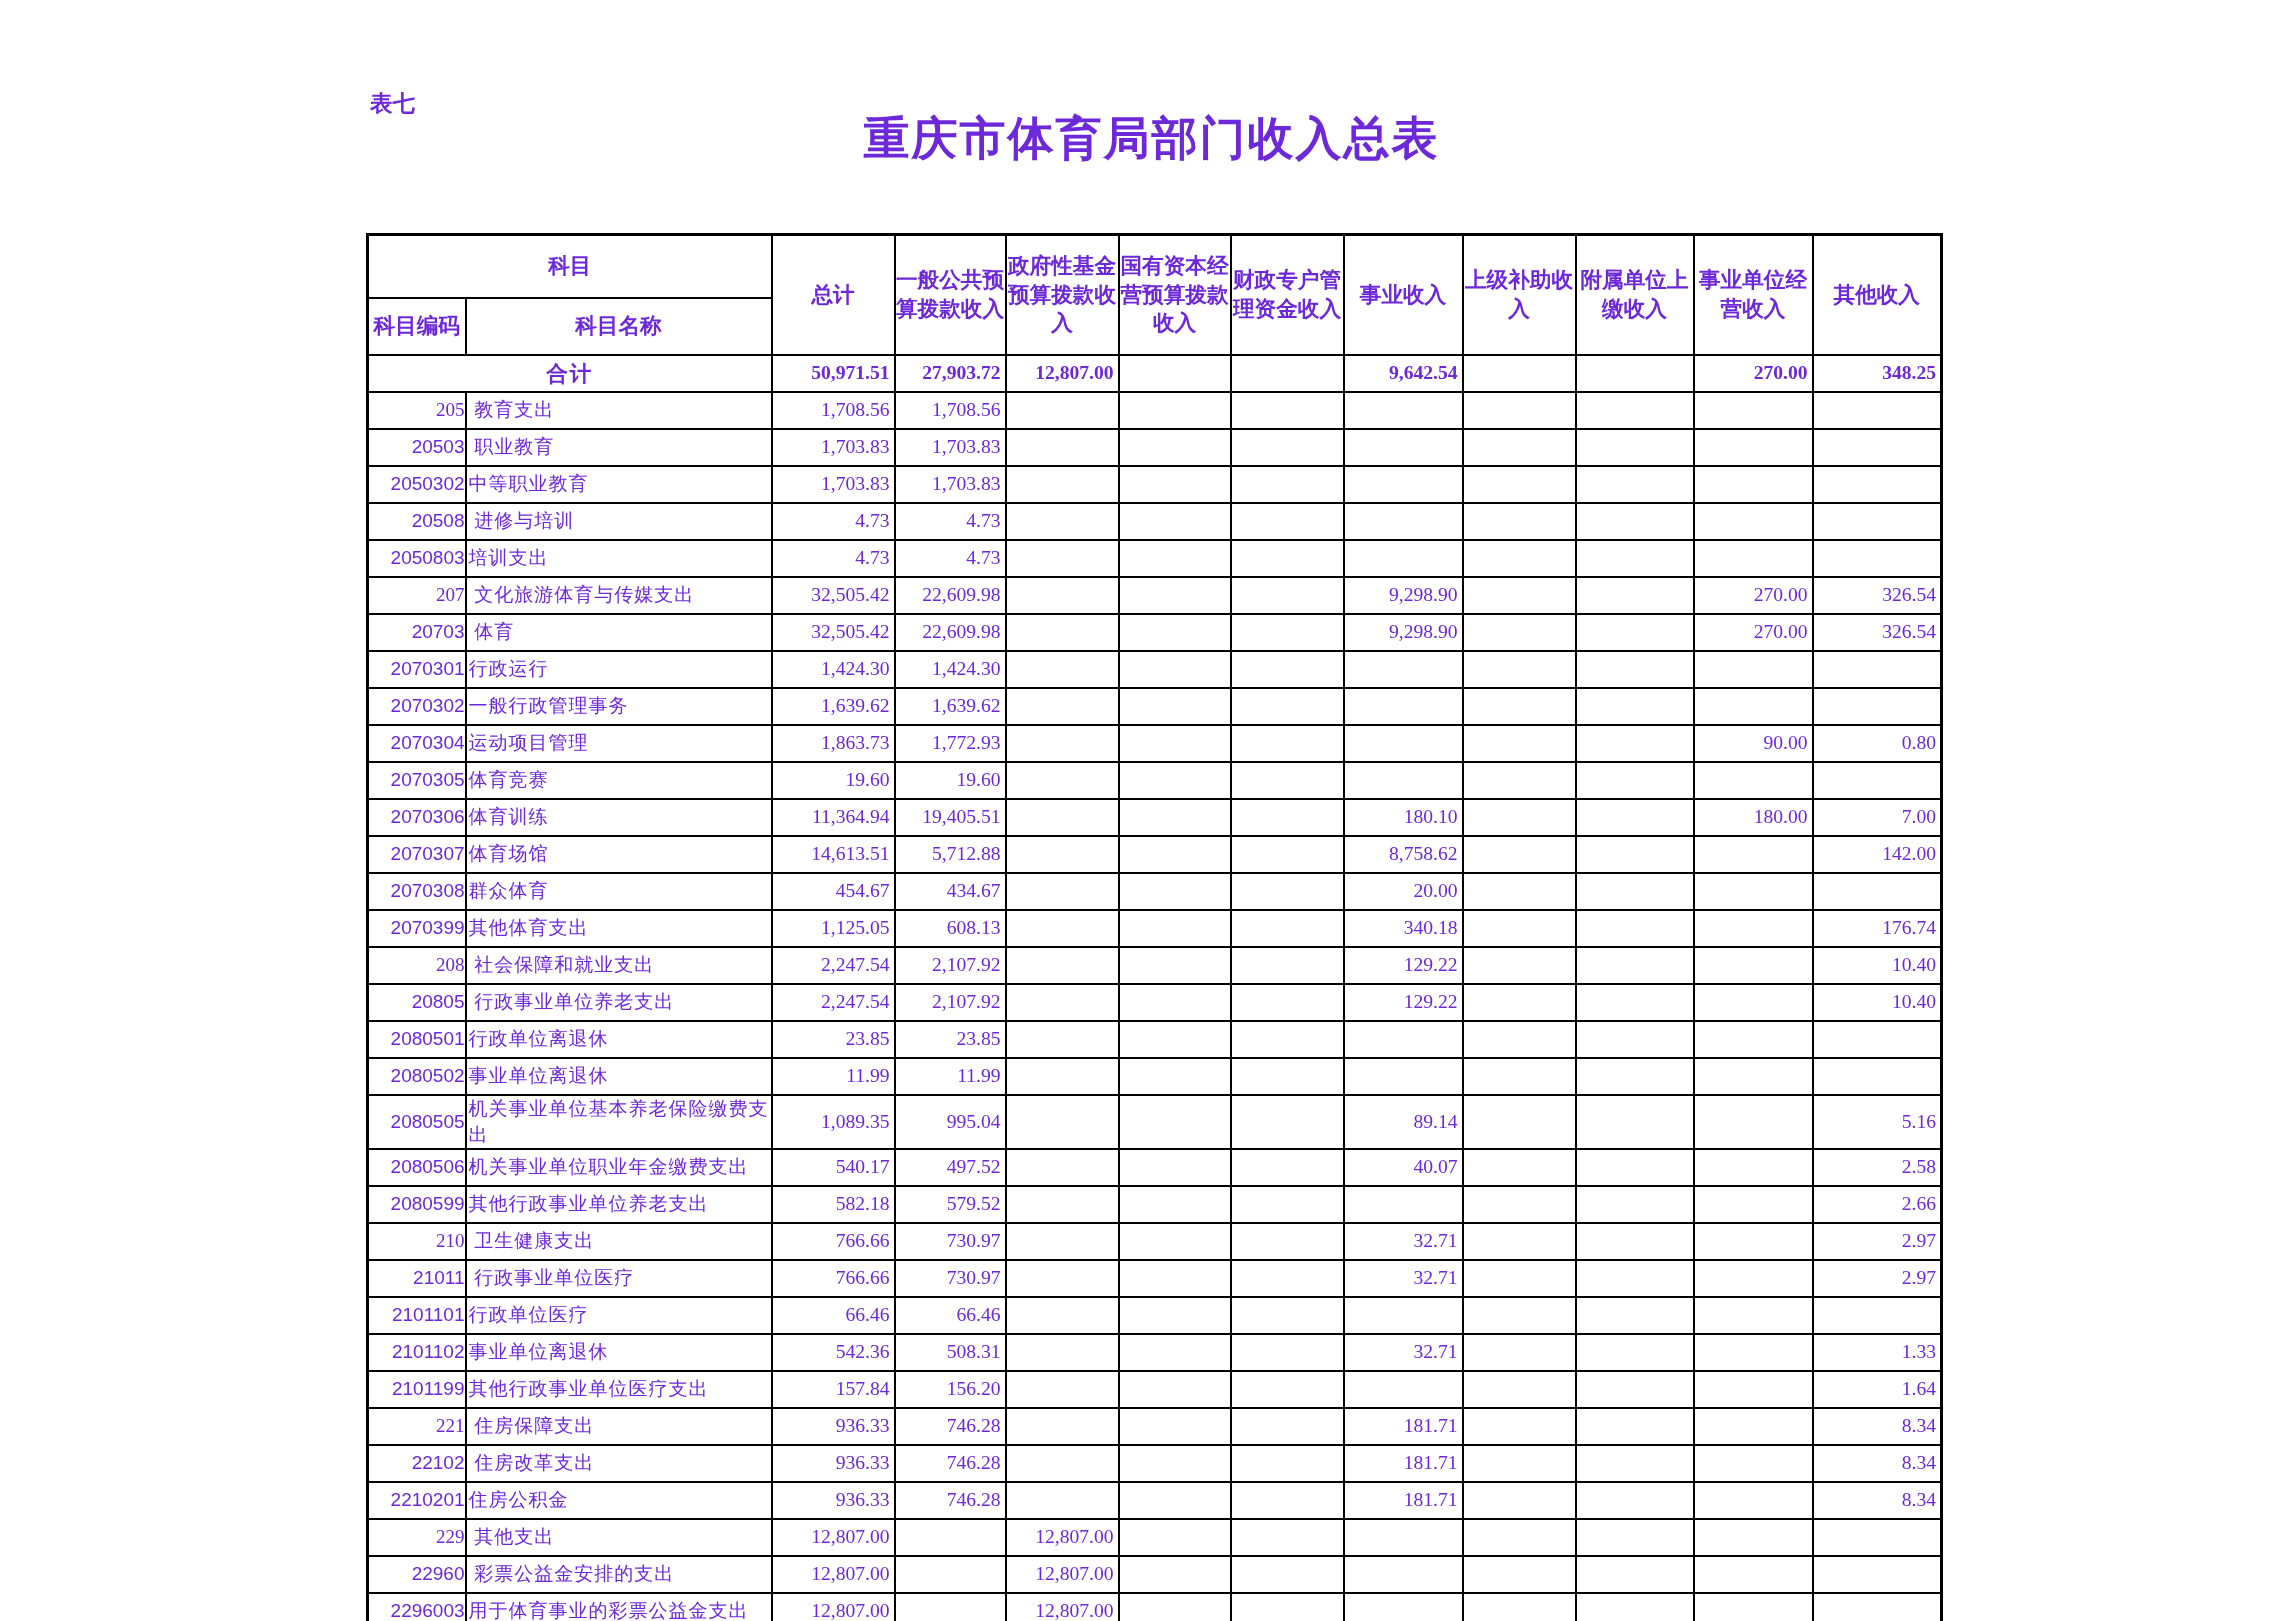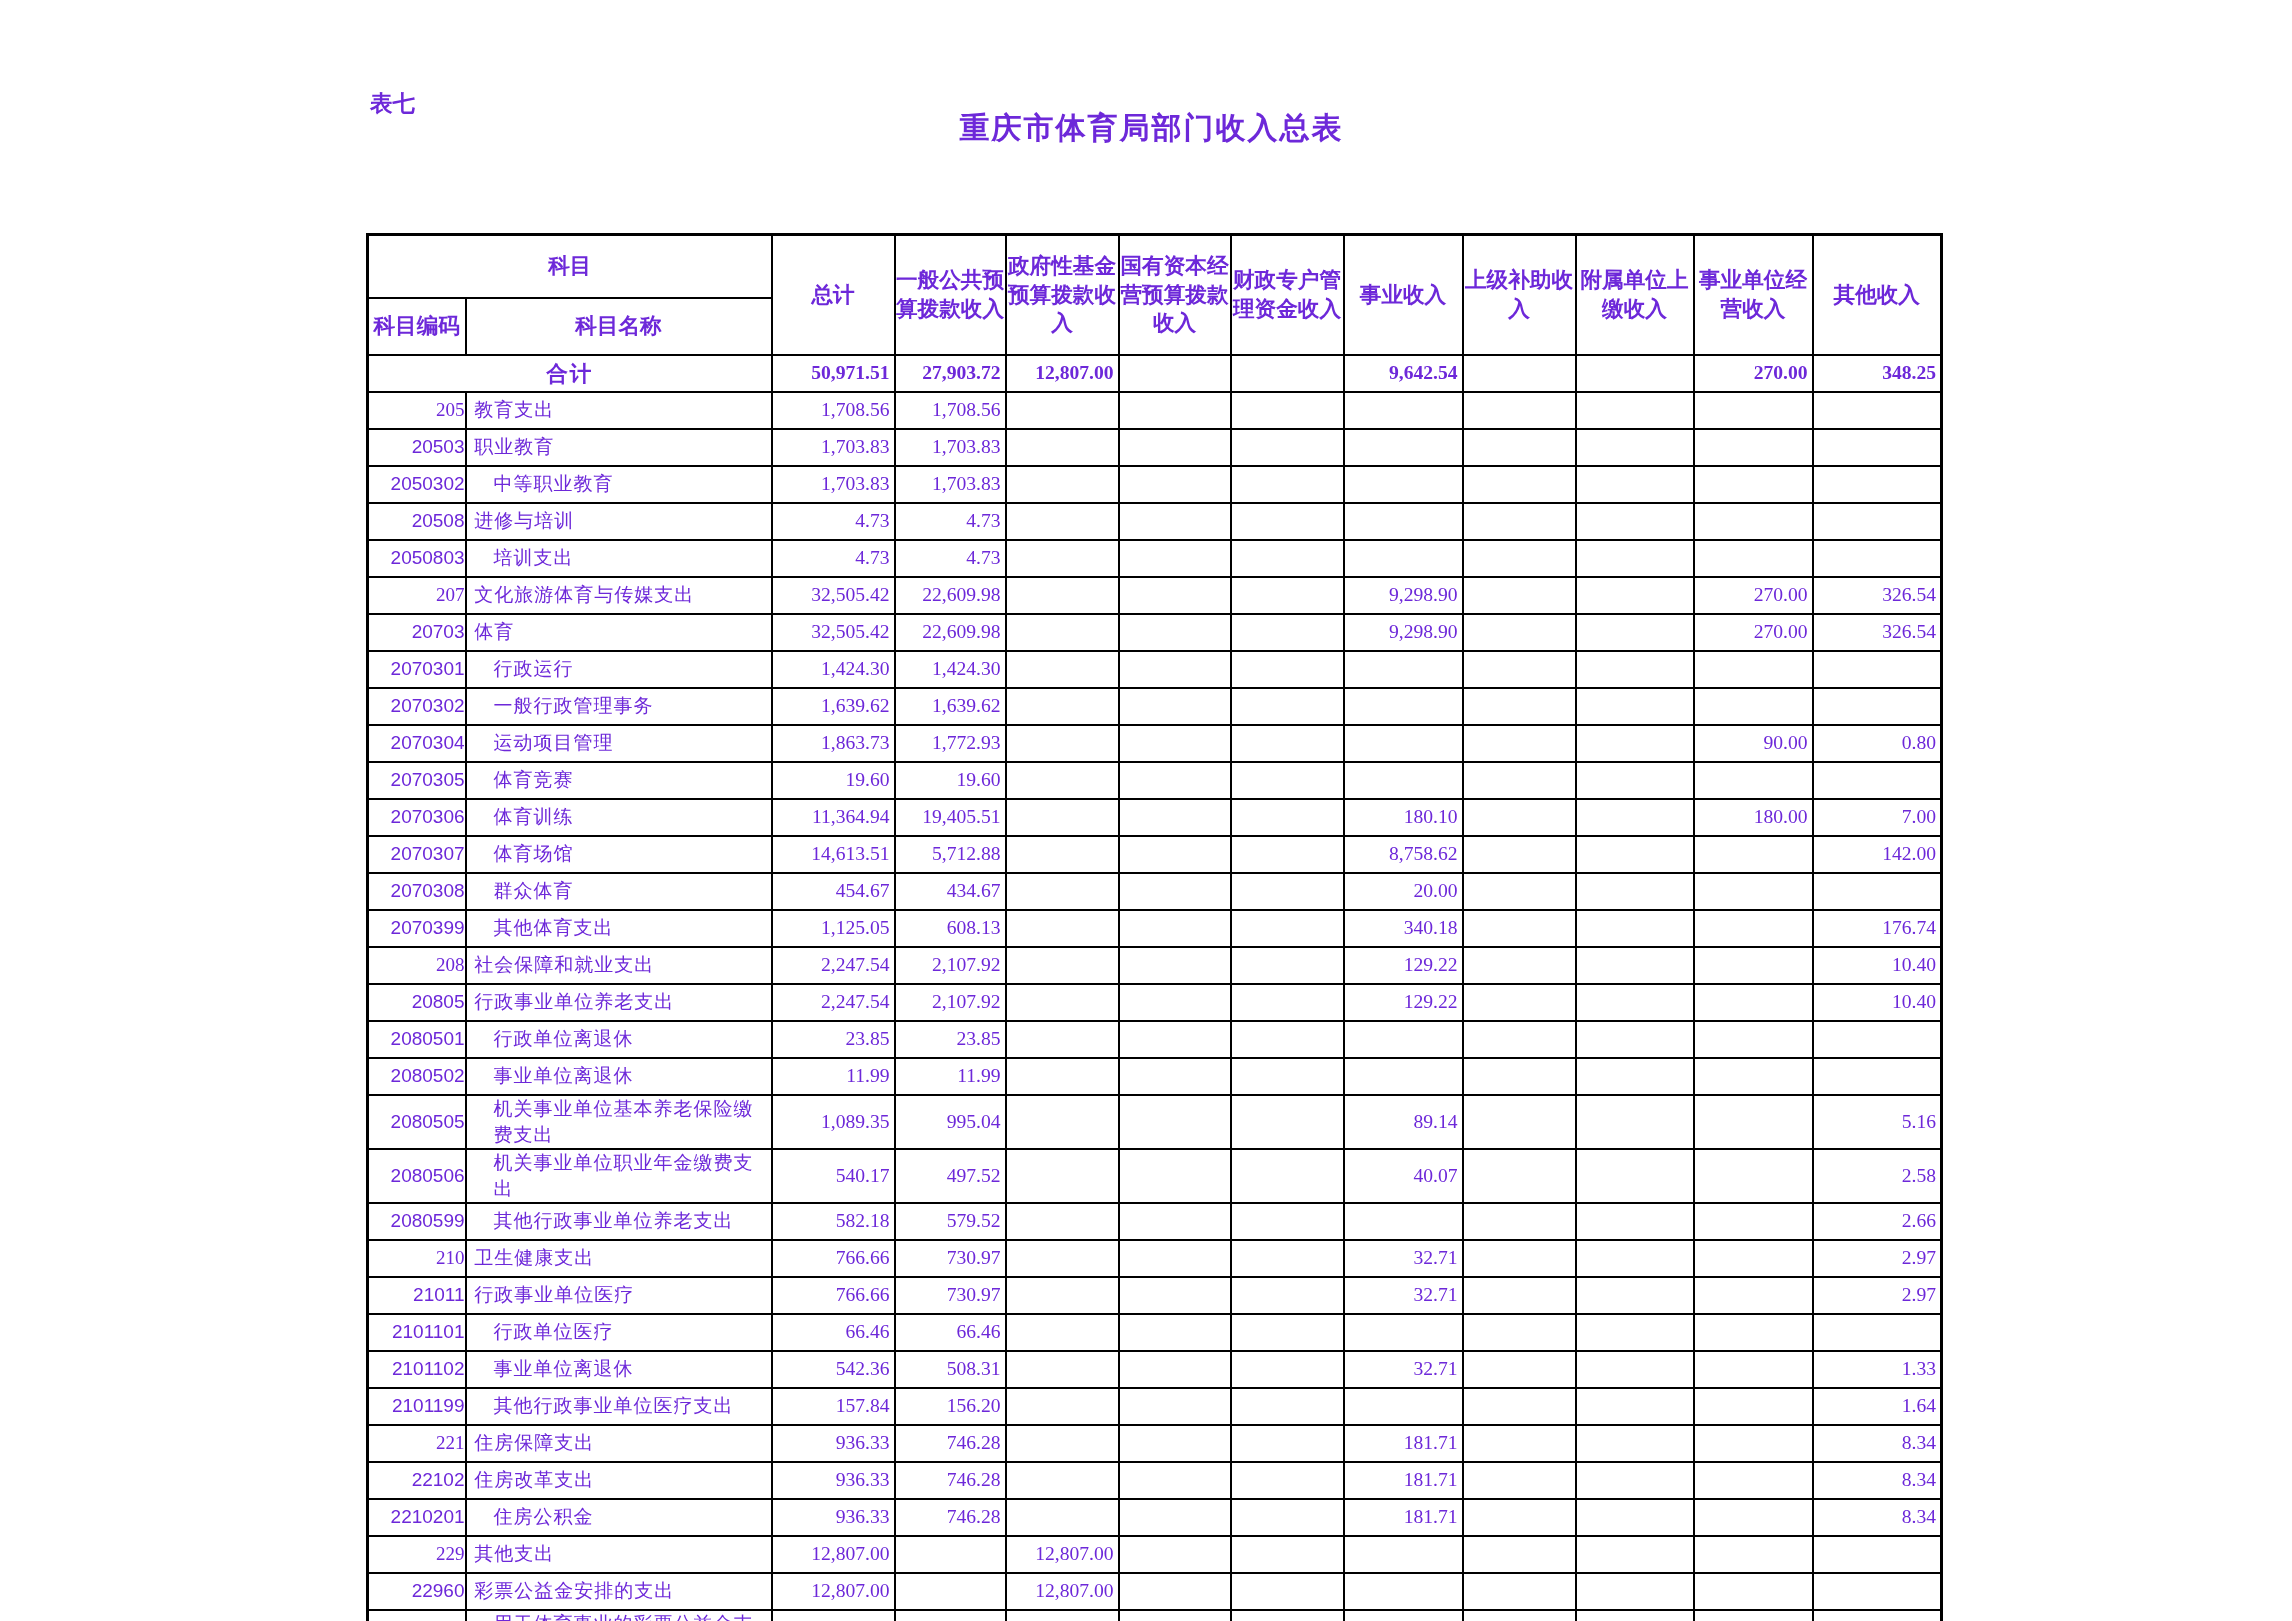--- a/index.html
+++ b/index.html
@@ -6,21 +6,21 @@
   .sheet {
     position:relative; width:2293px; height:1621px; background:#ffffff;
     color:#6d28d9; font-family:"DejaVu Serif", serif; overflow:hidden;
   }
   .tag {
     position:absolute; left:370px; top:88px;
     font-size:22.5px; font-weight:700; font-family:"DejaVu Serif", serif;
   }
   .title {
     position:absolute; left:366px; top:108px; width:1571px;
-    text-align:center; font-size:30px; font-weight:700;
+    text-align:center; font-size:46px; font-weight:700;
     font-family:"DejaVu Serif", serif; letter-spacing:2px;
   }
   .unit-note {
     position:absolute; left:366px; top:198px; width:1558px;
     text-align:right; font-size:22.5px; font-family:"DejaVu Serif", serif;
   }
   table.grid {
     position:absolute; left:366px; top:233px; width:1571px; height:1372px;
     border-collapse:collapse; table-layout:fixed;
     border:3.9px solid #000;
@@ -40,21 +40,21 @@
     font-size:19px; text-align:right;
     font-family:"Liberation Sans", sans-serif;
   }
   td.code.l1 { padding-left:4.9px;  font-family:"Liberation Serif", serif; }
   td.code.l2 { padding-left:13.7px; }
   td.code.l3 { padding-left:21.6px; }
   td.name {
     font-size:19px; text-align:left; padding-left:7.8px;
     font-family:"DejaVu Serif", serif; letter-spacing:1px;
   }
-  td.name.l3 { padding-left:27px; }
+  td.name.l3 { padding-left:2px; }
   td.num {
     font-family:"Liberation Serif", serif;
     font-size:19.6px; text-align:right; padding-right:3.9px;
     white-space:nowrap;
   }
   tr.total-row td { font-weight:700; }
   tr.total-row td.total-label {
     text-align:center; font-family:"Liberation Sans", sans-serif;
     font-size:21.6px; letter-spacing:2px;
   }

